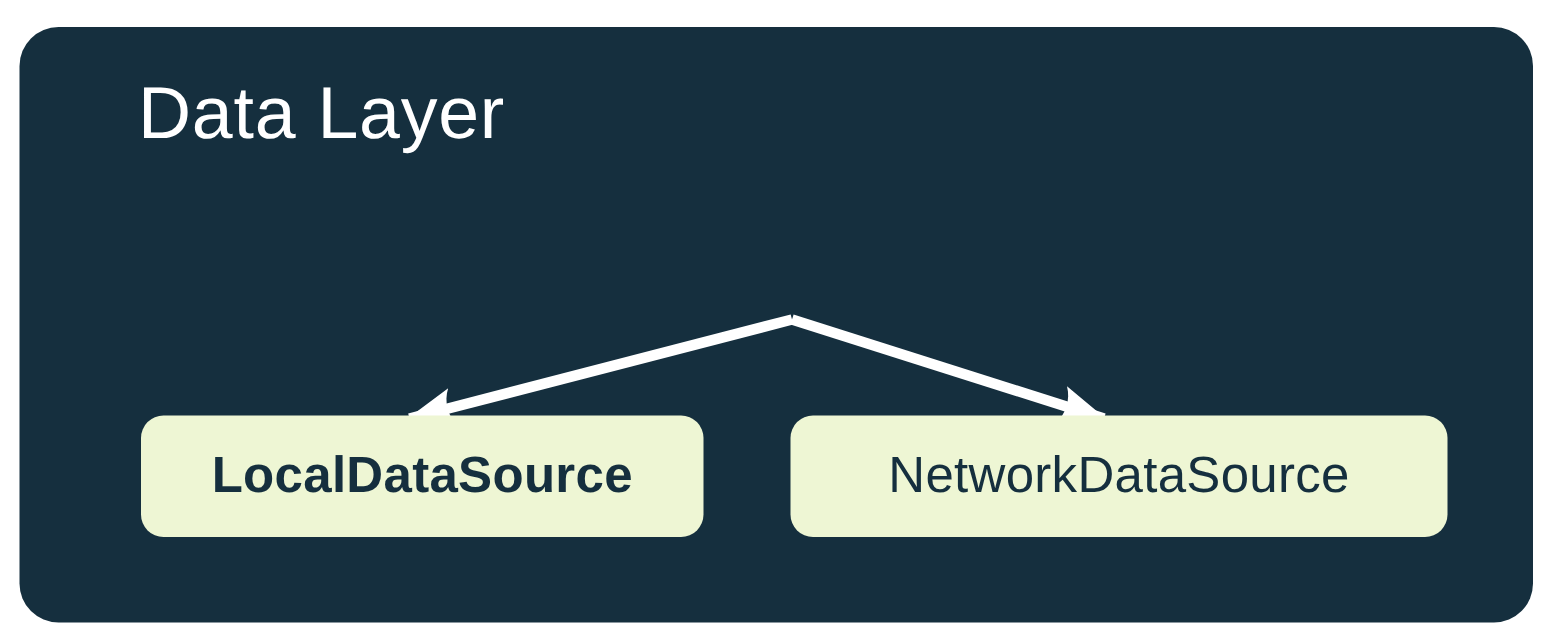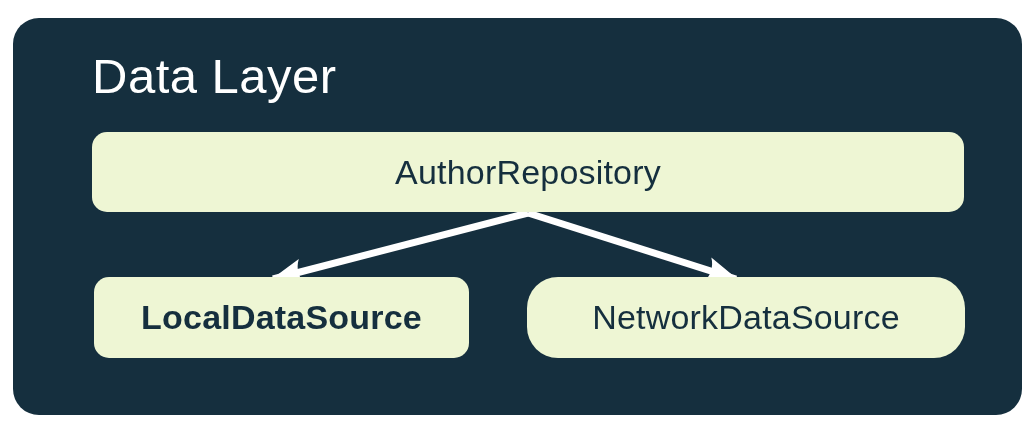--- a/index.html
+++ b/index.html
@@ -59,21 +59,20 @@
     top: 259px;
     width: 375px;
     height: 81px;
     font-weight: bold;
   }
   .node-network {
     left: 514px;
     top: 259px;
     width: 438px;
     height: 81px;
-    border-radius: 31px;
   }
   .edges-layer {
     position: absolute;
     left: 0;
     top: 0;
     width: 1009px;
     height: 397px;
     pointer-events: none;
   }
   .edge-line {
@@ -97,23 +96,20 @@
     <svg class="edges-layer" viewBox="0 0 1009 397">
       <defs>
         <marker id="arrowhead" markerUnits="userSpaceOnUse" markerWidth="34" markerHeight="28" refX="30" refY="14" orient="auto">
           <path class="edge-head" d="M0,1 L32,14 L0,27 C5,19 5,9 0,1 Z"></path>
         </marker>
       </defs>
       <line class="edge-line" x1="515" y1="195" x2="260" y2="261" marker-end="url(#arrowhead)"></line>
       <line class="edge-line" x1="515" y1="195" x2="723" y2="261" marker-end="url(#arrowhead)"></line>
     </svg>
 
-    <div class="node node-repository">
-      <span>AuthorRepository</span>
-    </div>
 
     <div class="node node-local">
       <span>LocalDataSource</span>
     </div>
 
     <div class="node node-network">
       <span>NetworkDataSource</span>
     </div>
 
   </div>

